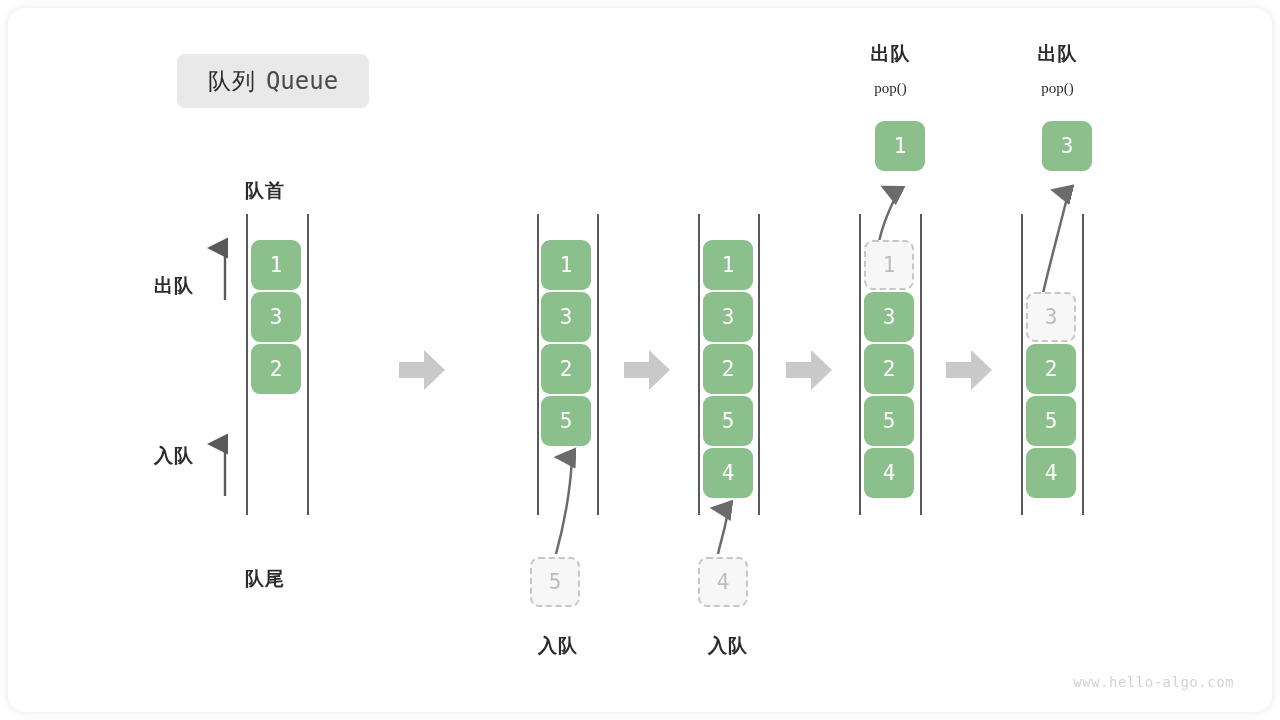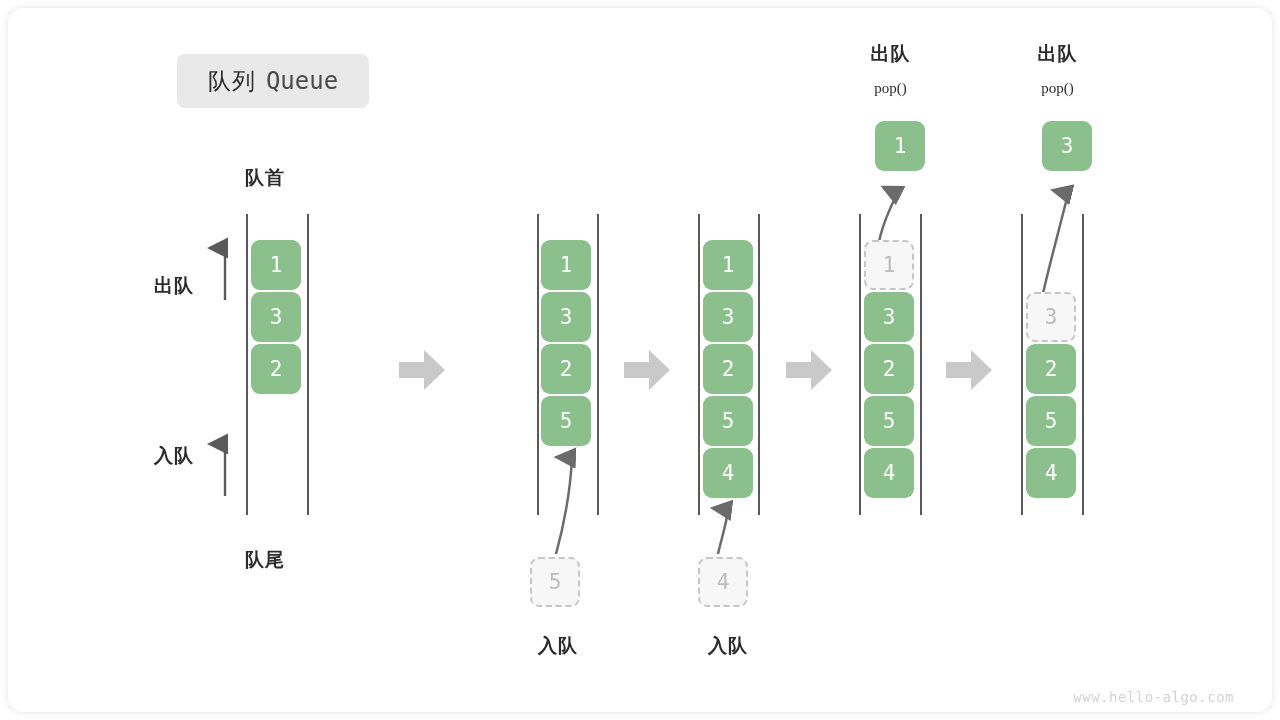--- a/index.html
+++ b/index.html
@@ -67,38 +67,38 @@
     background:#f7f7f7;
     border:2px dashed #c6c6c6;
     color:#bcbcbc;
   }
 
   
   .stage-arrow{width:46px;height:42px;}
 
   
   #watermark{
-    right:38px;bottom:7px;
+    right:38px;bottom:22px;
     font-family:"DejaVu Sans Mono","Liberation Mono",monospace;
     font-size:14px;color:#d3d3d3;letter-spacing:0.5px;
   }
   svg{display:block;overflow:visible;}
 </style>
 </head>
 <body>
 
 <div id="card">
 
   <div class="abs" id="title-badge">
     <span class="cn">队列</span>
     <span class="en">Queue</span>
   </div>
 
-  <div class="abs cn-label" style="left:237px;top:157px;">队首</div>
-  <div class="abs cn-label" style="left:237px;top:539px;text-align:center;">队尾</div>
+  <div class="abs cn-label" style="left:237px;top:170px;">队首</div>
+  <div class="abs cn-label" style="left:237px;top:558px;text-align:center;">队尾</div>
 
   <div class="abs cn-label" style="left:146px;top:265px;">出队</div>
   <div class="abs" style="left:206px;top:228px;">
     <svg width="22" height="68" viewBox="0 0 22 68">
       <defs>
         <marker id="upArrow" markerWidth="9" markerHeight="9" refX="4.5" refY="7.6" orient="auto">
           <path d="M4.5 0 L9 9 L0 9 Z" fill="#5a5a5a"></path>
         </marker>
       </defs>
       <line x1="11" y1="64" x2="11" y2="12" stroke="#5a5a5a" stroke-width="2.4" marker-end="url(#upArrow)"></line>

